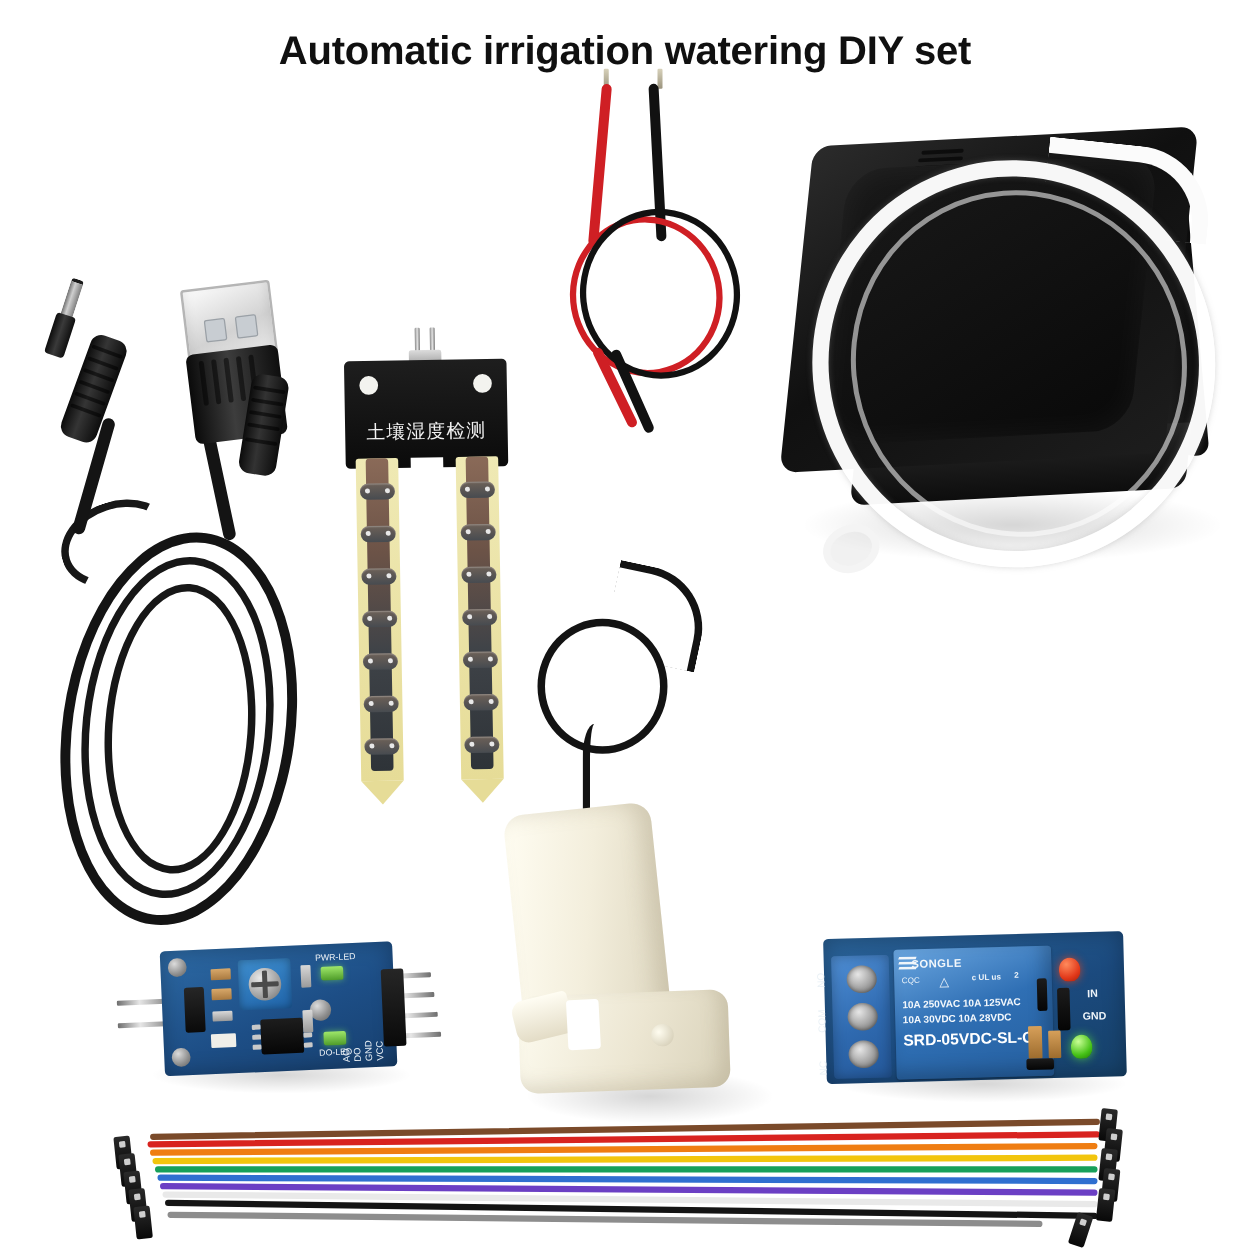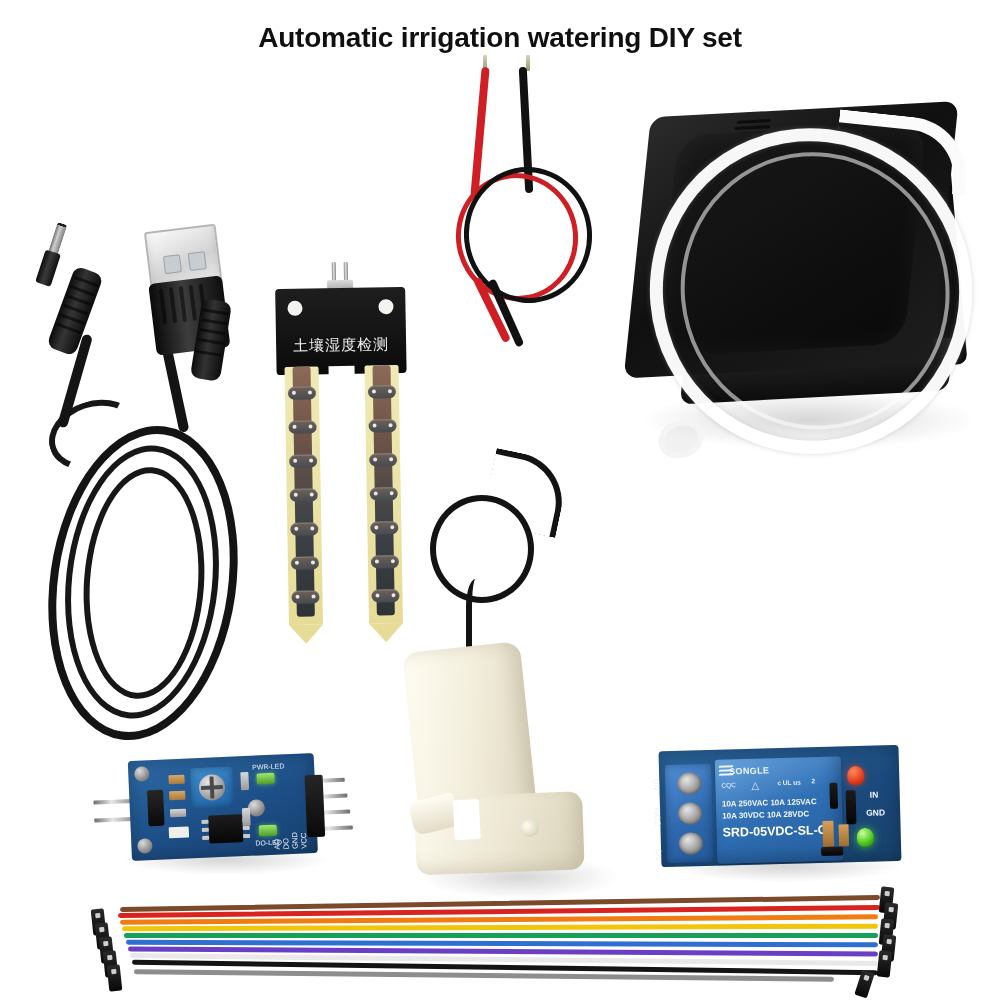--- a/index.html
+++ b/index.html
@@ -9,21 +9,21 @@
     font-family:"Liberation Sans", sans-serif;
     overflow:hidden;
     position:relative;
   }
   #stage{position:absolute;left:0;top:0;width:1000px;height:1000px;}
 
   
   #title{
     position:absolute;left:0;top:22px;width:1000px;
     text-align:center;
-    font-size:28px;
+    font-size:32px;
     font-weight:700;
     color:#101010;
     letter-spacing:-0.2px;
     white-space:nowrap;
   }
 
   
   .abs{position:absolute;}
 
   

